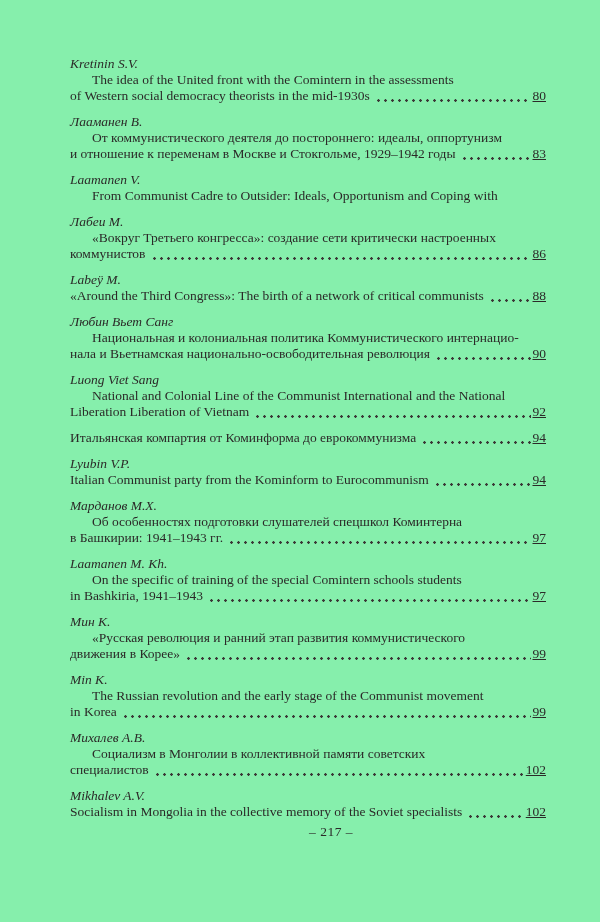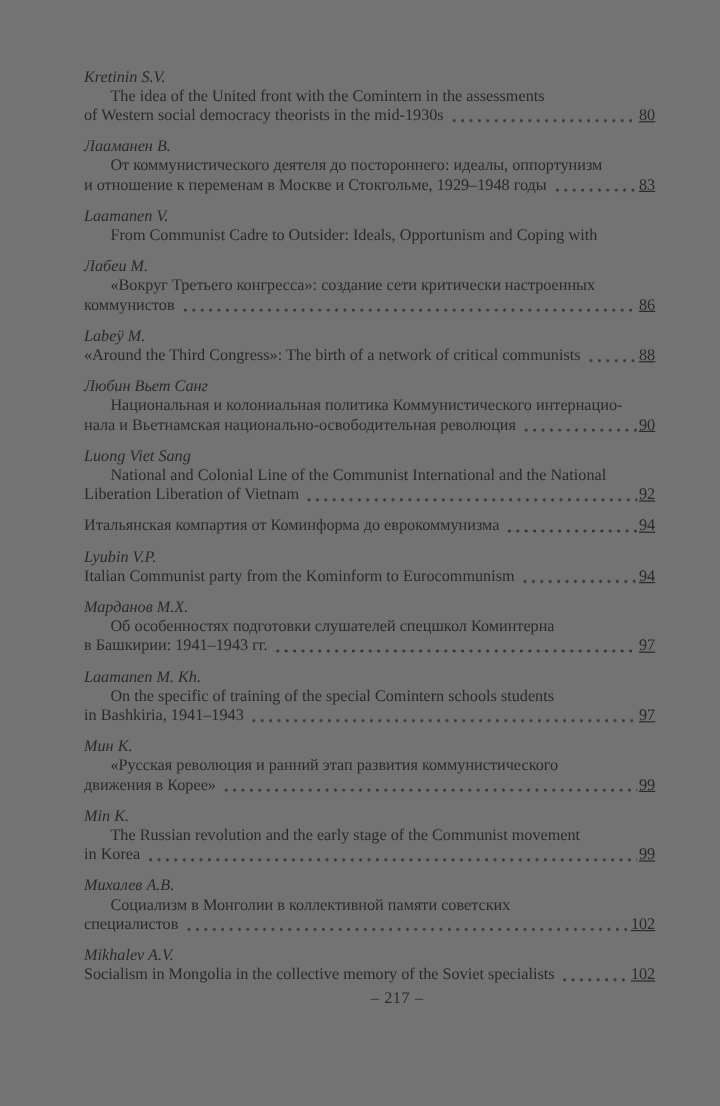--- a/index.html
+++ b/index.html
@@ -4,21 +4,21 @@
 <style>
   html, body {
     margin: 0;
     padding: 0;
     background: #ffffff;
   }
   .page {
     position: relative;
     width: 600px;
     height: 922px;
-    background: #737373;
+    background: #86efac;
     font-family: "Liberation Serif", "DejaVu Serif", serif;
     color: #2b2a28;
     overflow: hidden;
   }
   .toc {
     position: absolute;
     left: 70px;
     top: 56px;
     width: 476px;
   }
@@ -85,21 +85,21 @@
         <div class="lastline">
           <span class="ttext">of Western social democracy theorists in the mid-1930s</span>
           <span class="leader"></span>
           <span class="pnum">80</span>
         </div>
       </div>
       <div class="entry">
         <div class="author">Лааманен В.</div>
         <div class="line">От коммунистического деятеля до постороннего: идеалы, оппортунизм</div>
         <div class="lastline">
-          <span class="ttext">и отношение к переменам в Москве и Стокгольме, 1929–1948 годы</span>
+          <span class="ttext">и отношение к переменам в Москве и Стокгольме, 1929–1942 годы</span>
           <span class="leader"></span>
           <span class="pnum">83</span>
         </div>
       </div>
       <div class="entry">
         <div class="author">Laamanen V.</div>
         <div class="line">From Communist Cadre to Outsider: Ideals, Opportunism and Coping with</div>
       </div>
       <div class="entry">
         <div class="author">Лабеи М.</div>

